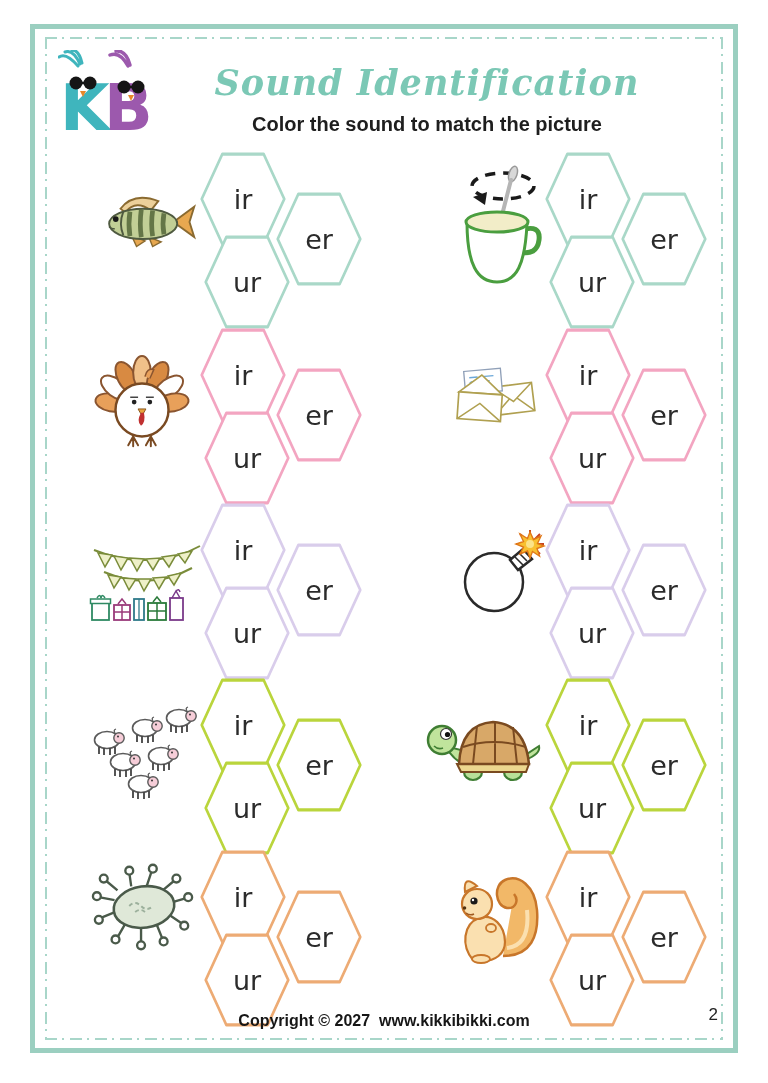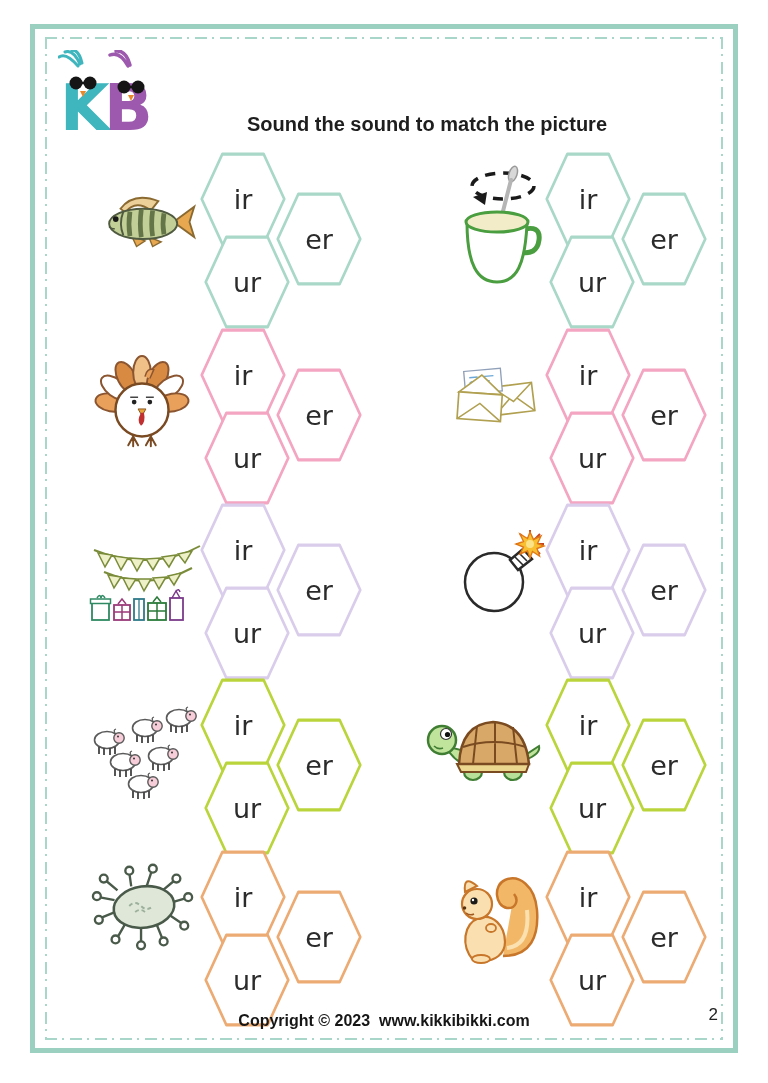--- a/index.html
+++ b/index.html
@@ -76,21 +76,22 @@
         <path d="M24,33 h2" stroke="#151515" stroke-width="2.5"></path>
         <circle cx="66" cy="37" r="6.5" fill="#151515"></circle>
           <circle cx="80" cy="37" r="6.5" fill="#151515"></circle>
         <path d="M72,37 h2" stroke="#151515" stroke-width="2.5"></path>
       </g>
       <polygon points="22,41 28,41 25,47" fill="#e8882a"></polygon>
       <polygon points="70,45 76,45 73,51" fill="#e8882a"></polygon>
     </svg>
   </div>
 
-  <div class="subtitle">Sound the sound to match the picture</div>
+  <div class="title">Sound Identification</div>
+  <div class="subtitle">Color the sound to match the picture</div>
 
   <div class="pic pic-0-0">
     <svg viewBox="0 0 110 70">
       <path d="M28,22 Q42,4 68,14 L60,24 Q44,12 33,26 Z" fill="#ecd09a" stroke="#8a6a30" stroke-width="2"></path>
       <polygon points="84,36 106,20 101,36 106,52" fill="#e8a850" stroke="#8a6a30" stroke-width="2"></polygon>
       <path d="M40,51 l5,11 l9,-6 Z M58,52 l4,10 l9,-5 Z" fill="#e8a850" stroke="#8a6a30" stroke-width="1.5"></path>
       <ellipse cx="52" cy="38" rx="36" ry="16" fill="#c2cf96" stroke="#4f5a40" stroke-width="2"></ellipse>
       <path d="M38,25 Q36,38 38,51 M50,23 Q48,38 50,52 M62,24 Q60,38 62,51 M74,27 Q72,38 74,49" stroke="#54663a" stroke-width="5" fill="none" opacity=".85"></path>
       <path d="M31,25 Q26,38 31,50" stroke="#4f5a40" stroke-width="2" fill="none"></path>
       <circle cx="23" cy="33" r="3" fill="#1a1a1a"></circle>
@@ -469,16 +470,16 @@
         <span>er</span>
       </div>
     <div class="hex hex-ur">
         <svg viewBox="0 0 100 90" preserveAspectRatio="none">
           <polygon points="26,2 74,2 98,45 74,88 26,88 2,45"></polygon>
         </svg>
         <span>ur</span>
       </div>
   </div>
 
-  <div class="copyright">Copyright © 2023  www.kikkibikki.com</div>
+  <div class="copyright">Copyright © 2027  www.kikkibikki.com</div>
   <div class="pagenum">2</div>
 
 </div>
 
 </body></html>

